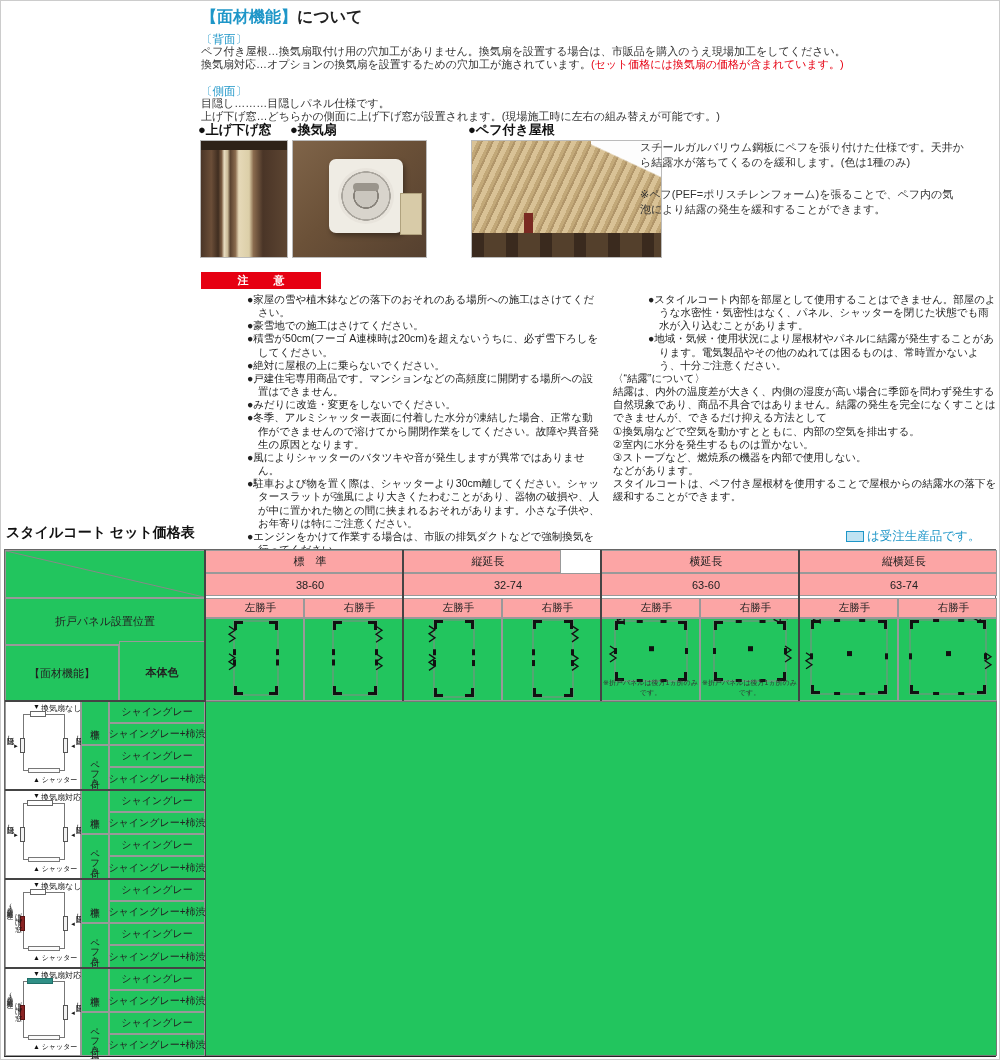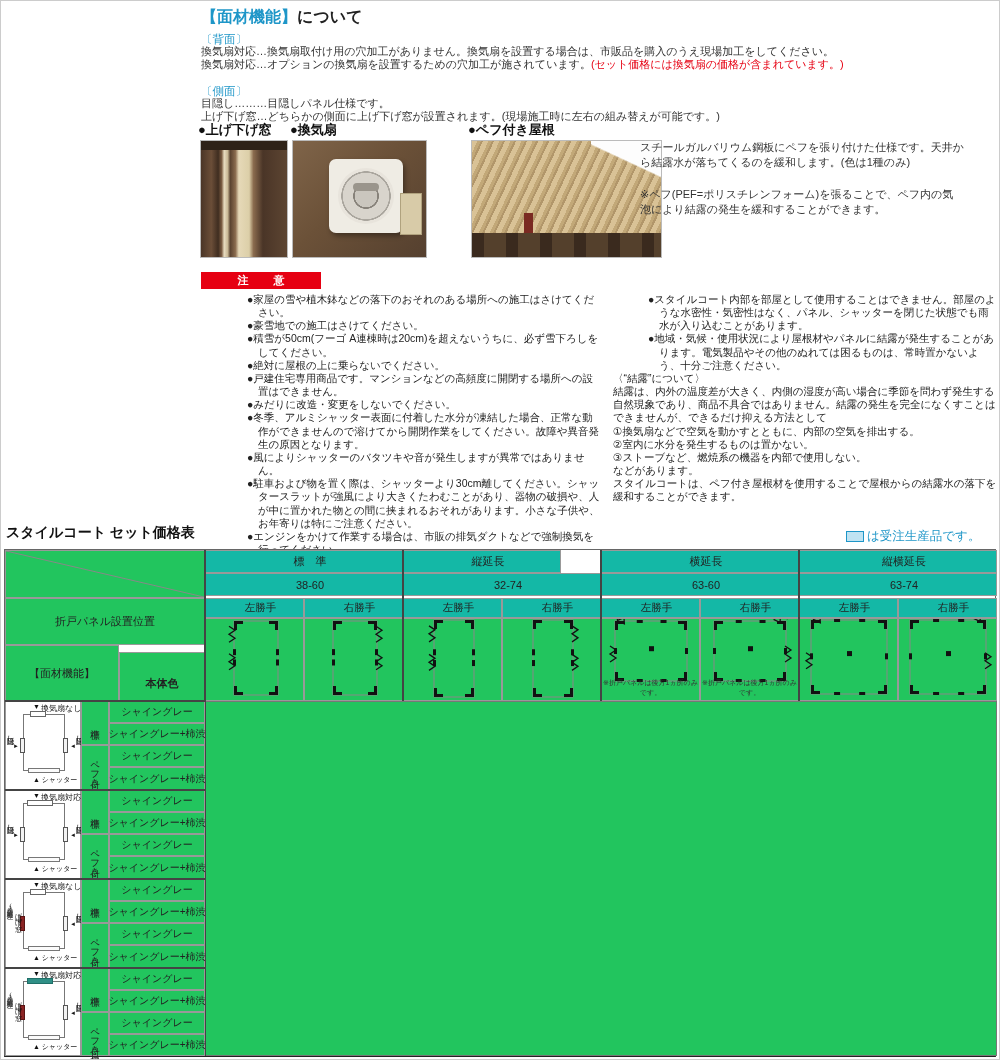--- a/index.html
+++ b/index.html
@@ -49,21 +49,21 @@
   #caution-right{ left:601px; width:396px; }
 
   
   .tbl-title { left:5px; top:523px; font-size:14px; font-weight:bold; color:#111; }
   .legend-box { left:845px; top:530px; width:18px; height:11px; background:#bfe3f2; border:1px solid #1e96c8; }
   .legend-txt { left:866px; top:527px; font-size:12.5px; color:#1e96c8; }
 
   .ptable { left:3px; top:548px; width:992px; height:508px; border:1px solid #666; border-bottom:2px solid #222; }
   .tcell { position:absolute; border:1px solid #999; font-size:11px; color:#222;
            display:flex; align-items:center; justify-content:center; text-align:center; background:#22c55e; }
-  .gray { background:#14b8a6;padding-left:12px; }
+  .gray { background:#fca5a5;padding-left:12px; }
   .thick-h { position:absolute; background:#444; height:2px; }
   .thick-v { position:absolute; background:#444; width:2px; }
   .plan-note { position:absolute; bottom:2px; left:0; width:100%; font-size:7px; color:#333; text-align:center; }
 
   
   .diag { position:absolute; background:#fff; border:1px solid #999;font-family:Liberation Serif, serif; }
   .diag .rect { position:absolute; left:17px; top:12px; width:42px; height:57px; border:1px solid #777; }
   .diag .fanarrow { position:absolute; left:27px; top:1px; font-size:7px; color:#111; }
   .diag .fanlabel { position:absolute; left:35px; top:1px; font-size:8px; white-space:nowrap; color:#111; }
   .diag .fanbar { position:absolute; top:9px; height:6px; background:#fff; border:1px solid #666; }
@@ -81,21 +81,21 @@
 </style>
 </head>
 <body>
 
 <div class="page">
 
   <div class="abs s1-title">
     <span class="blue">【面材機能】</span><span>について</span>
   </div>
   <div class="abs lab" style="left:200px;top:31px">〔背面〕</div>
-  <div class="abs tline" style="left:200px;top:44px">換気扇対応…換気扇取付け用の穴加工がありません。換気扇を設置する場合は、市販品を購入のうえ現場加工をしてください。</div>
+  <div class="abs tline" style="left:200px;top:44px">ペフ付き屋根…換気扇取付け用の穴加工がありません。換気扇を設置する場合は、市販品を購入のうえ現場加工をしてください。</div>
   <div class="abs tline" style="left:200px;top:57px">
     <span>換気扇対応…オプションの換気扇を設置するための穴加工が施されています。</span><span class="red">(セット価格には換気扇の価格が含まれています。)</span>
   </div>
   <div class="abs lab" style="left:200px;top:83px">〔側面〕</div>
   <div class="abs tline" style="left:200px;top:96px">目隠し………目隠しパネル仕様です。</div>
   <div class="abs tline" style="left:200px;top:109px">上げ下げ窓…どちらかの側面に上げ下げ窓が設置されます。(現場施工時に左右の組み替えが可能です。)</div>
 
   <div class="abs pcap" style="left:197px">●上げ下げ窓</div>
   <div class="abs pcap" style="left:289px">●換気扇</div>
   <div class="abs pcap" style="left:467px">●ペフ付き屋根</div>
@@ -150,21 +150,21 @@
 
   <div class="abs ptable" id="ptable">
 
     <div class="tcell" style="left:0;top:0;width:200px;height:48px">
       <svg width="198" height="46">
           <line x1="0" y1="0" x2="198" y2="46" stroke="#888" stroke-width="1"></line>
         </svg>
     </div>
     <div class="tcell" style="left:0;top:48px;width:200px;height:47px">折戸パネル設置位置</div>
     <div class="tcell blue" style="left:0;top:95px;width:114px;height:56px">【面材機能】</div>
-    <div class="tcell b" style="left:114px;top:102px;width:86px;height:62px">本体色</div>
+    <div class="tcell b" style="left:114px;top:91px;width:86px;height:62px">本体色</div>
 
     <div class="tcell" style="left:200px;top:151px;width:792px;height:355px;border-color:#777"></div>
 
   <div class="tcell gray" style="left:200px;top:0;width:198px;height:23px">標　準</div>
       <div class="tcell gray" style="left:200px;top:23px;width:198px;height:23px">38-60</div>
       <div class="tcell gray" style="left:200px;top:48px;width:99px;height:20px;font-size:10.5px">左勝手</div>
       <div class="tcell" style="left:200px;top:68px;width:99px;height:83px;flex-direction:column">
         <svg width="96" height="81">
           <rect x="27" y="2" width="44" height="74" fill="none" stroke="#888" stroke-width="1"></rect>
           <rect x="27" y="2" width="9" height="3" fill="#111"></rect>

